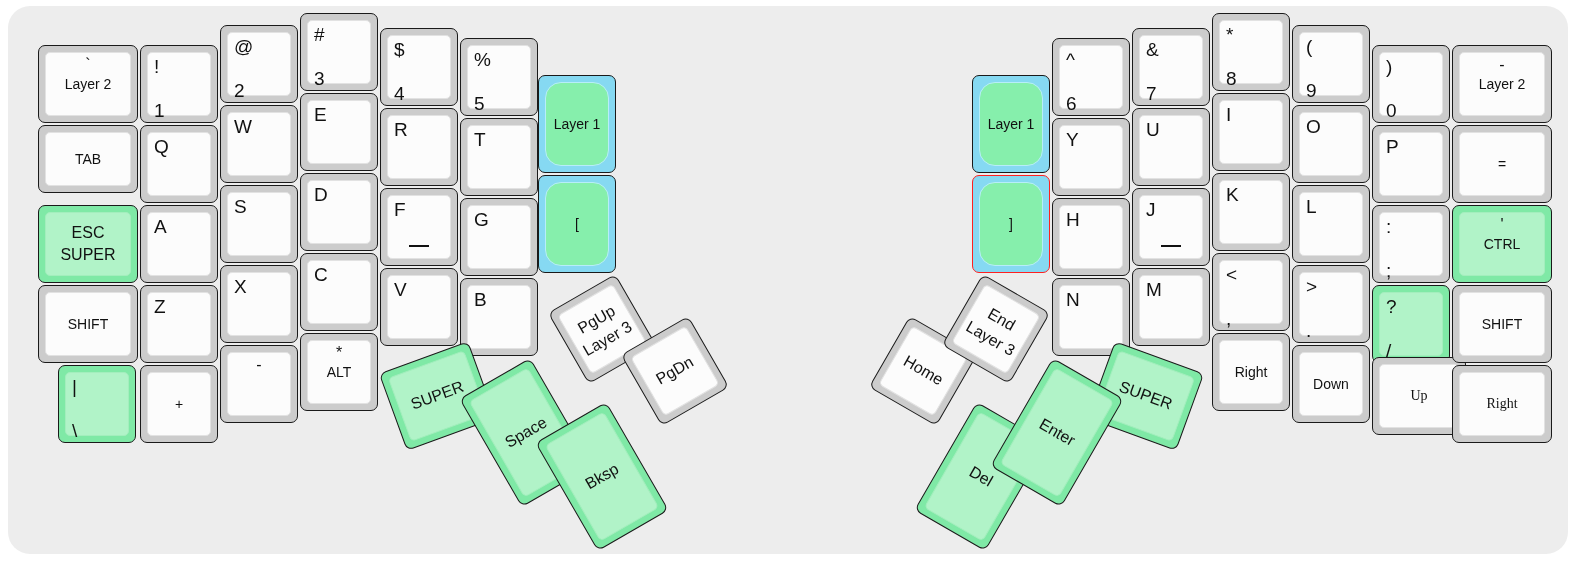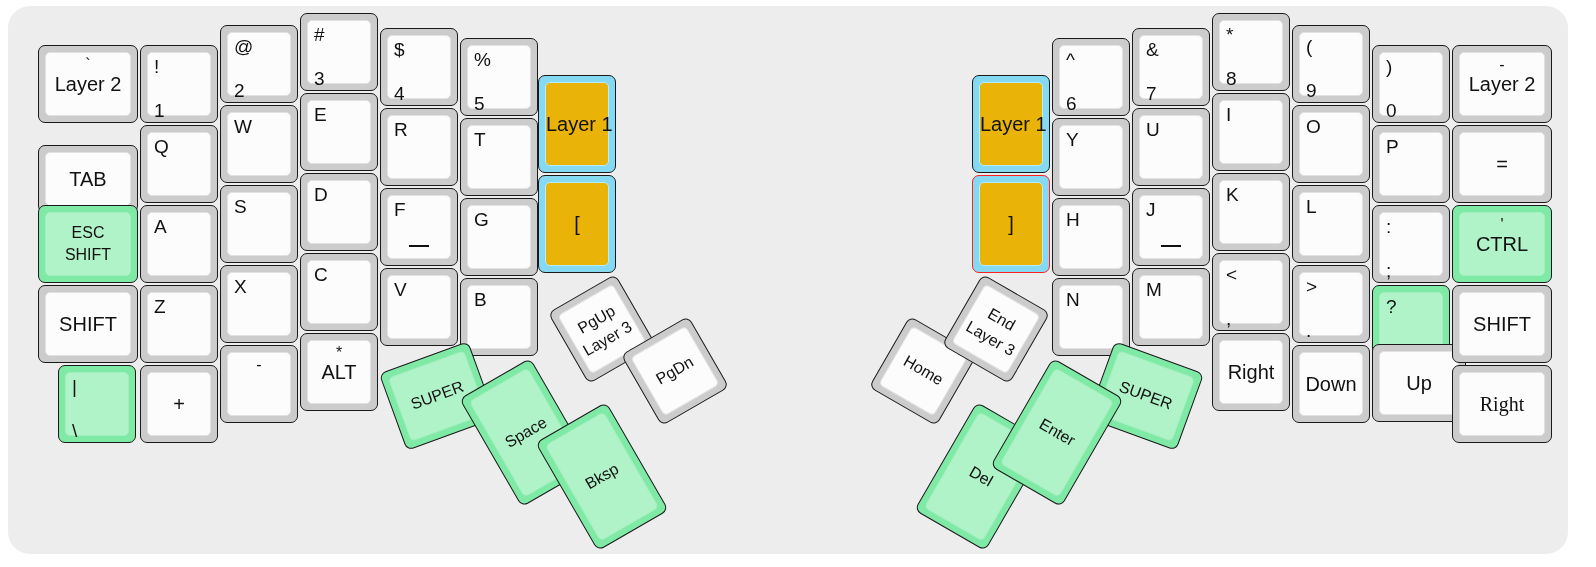--- a/index.html
+++ b/index.html
@@ -10,56 +10,56 @@
   #panel{position:absolute;left:8px;top:6px;width:1560px;height:548px;
          background:#ededed;border-radius:22px;}
   .key{position:absolute;box-sizing:border-box;
        background:#cccccc;border:1.6px solid #1a1a1a;border-radius:7px;
        padding:6px;}
   .cap{position:relative;width:100%;height:100%;box-sizing:border-box;
        background:#fcfcfc;border:1px solid #e2e2e2;border-radius:5px;}
   .key.green{background:#7fe9a6;}
   .key.green .cap{background:#b1f3c8;border-color:#a3eebd;}
   .key.blue{background:#86d9f2;}
-  .key.blue .cap{background:#eab308;border-color:#b7eef9;}
+  .key.blue .cap{background:#86efac;border-color:#b7eef9;border-radius:16px;}
   .key.sel{border-color:#ff2020;}
   .lbl{position:absolute;color:#111111;line-height:1.05;white-space:pre;}
   .lbl.tl{left:6px;top:4px;font-size:19px;}
   .lbl.bl{left:6px;top:48px;font-size:19px;}
   .lbl.tc{left:0;right:0;top:4px;text-align:center;font-size:16px;}
   .lbl.mc{left:0;right:0;top:50%;transform:translateY(-50%);
           text-align:center;font-size:16px;}
   .lbl.mc2{left:0;right:0;top:50%;transform:translateY(-50%);
            text-align:center;font-size:16px;line-height:1.35;}
   .lbl.mcs{left:0;right:0;top:50%;transform:translateY(-50%);
-           text-align:center;font-size:20px;}
+           text-align:center;font-size:14px;}
   .homing{position:absolute;left:50%;bottom:11px;transform:translateX(-50%);
           width:20px;height:2px;background:#111;}
 </style>
 </head>
 <body>
 
 <div id="board">
   <div id="panel"></div>
   <div id="keys-layer">
       <div class="key" style="left: 38px; top: 45px; width: 100px; height: 78px;">
         <div class="cap">
           <span class="lbl tc">`</span>
           <span class="lbl mcs">Layer 2</span>
         </div>
       </div>
-      <div class="key" style="left: 38px; top: 125px; width: 100px; height: 68px; margin-top: 20px;">
+      <div class="key" style="left: 38px; top: 125px; width: 100px; height: 68px;">
         <div class="cap">
           <span class="lbl mcs">TAB</span>
         </div>
       </div>
       <div class="key green" style="left: 38px; top: 205px; width: 100px; height: 78px;">
         <div class="cap">
           <span class="lbl mc2">ESC
-SHIFT</span>
+SUPER</span>
         </div>
       </div>
       <div class="key" style="left: 38px; top: 285px; width: 100px; height: 78px;">
         <div class="cap">
           <span class="lbl mcs">SHIFT</span>
         </div>
       </div>
       <div class="key green" style="left: 58px; top: 365px; width: 78px; height: 78px;">
         <div class="cap">
           <span class="lbl tl">|</span>
@@ -322,21 +322,21 @@
           <span class="lbl tl">:</span>
           <span class="lbl bl">;</span>
         </div>
       </div>
       <div class="key green" style="left: 1372px; top: 285px; width: 78px; height: 78px;">
         <div class="cap">
           <span class="lbl tl">?</span>
           <span class="lbl bl">/</span>
         </div>
       </div>
-      <div class="key" style="left: 1372px; top: 344px; width: 94px; height: 78px;">
+      <div class="key" style="left: 1372px; top: 357px; width: 94px; height: 78px; font-family: Liberation Serif, serif;">
         <div class="cap">
           <span class="lbl mcs">Up</span>
         </div>
       </div>
       <div class="key" style="left: 1452px; top: 45px; width: 100px; height: 78px;">
         <div class="cap">
           <span class="lbl tc">-</span>
           <span class="lbl mcs">Layer 2</span>
         </div>
       </div>

